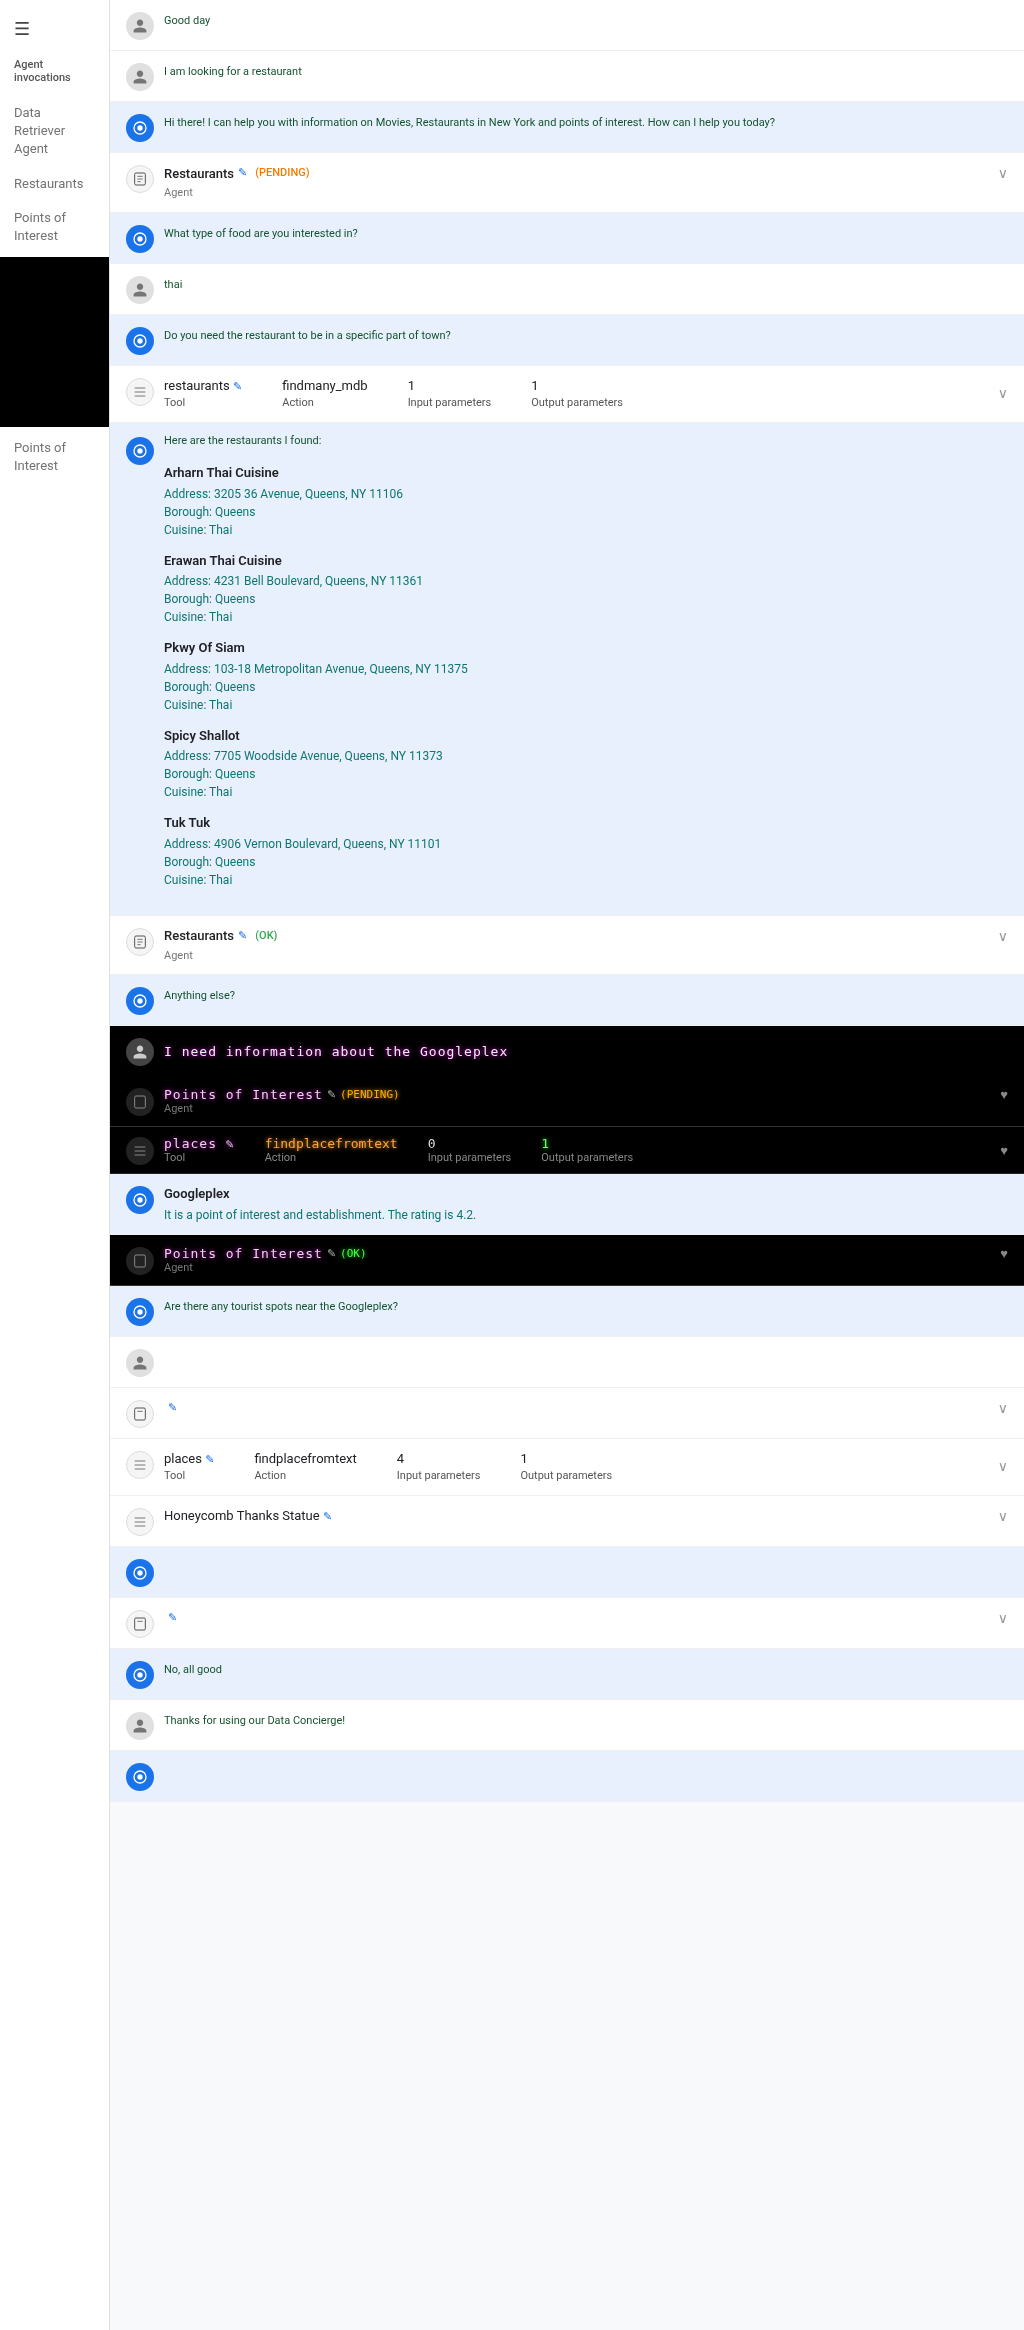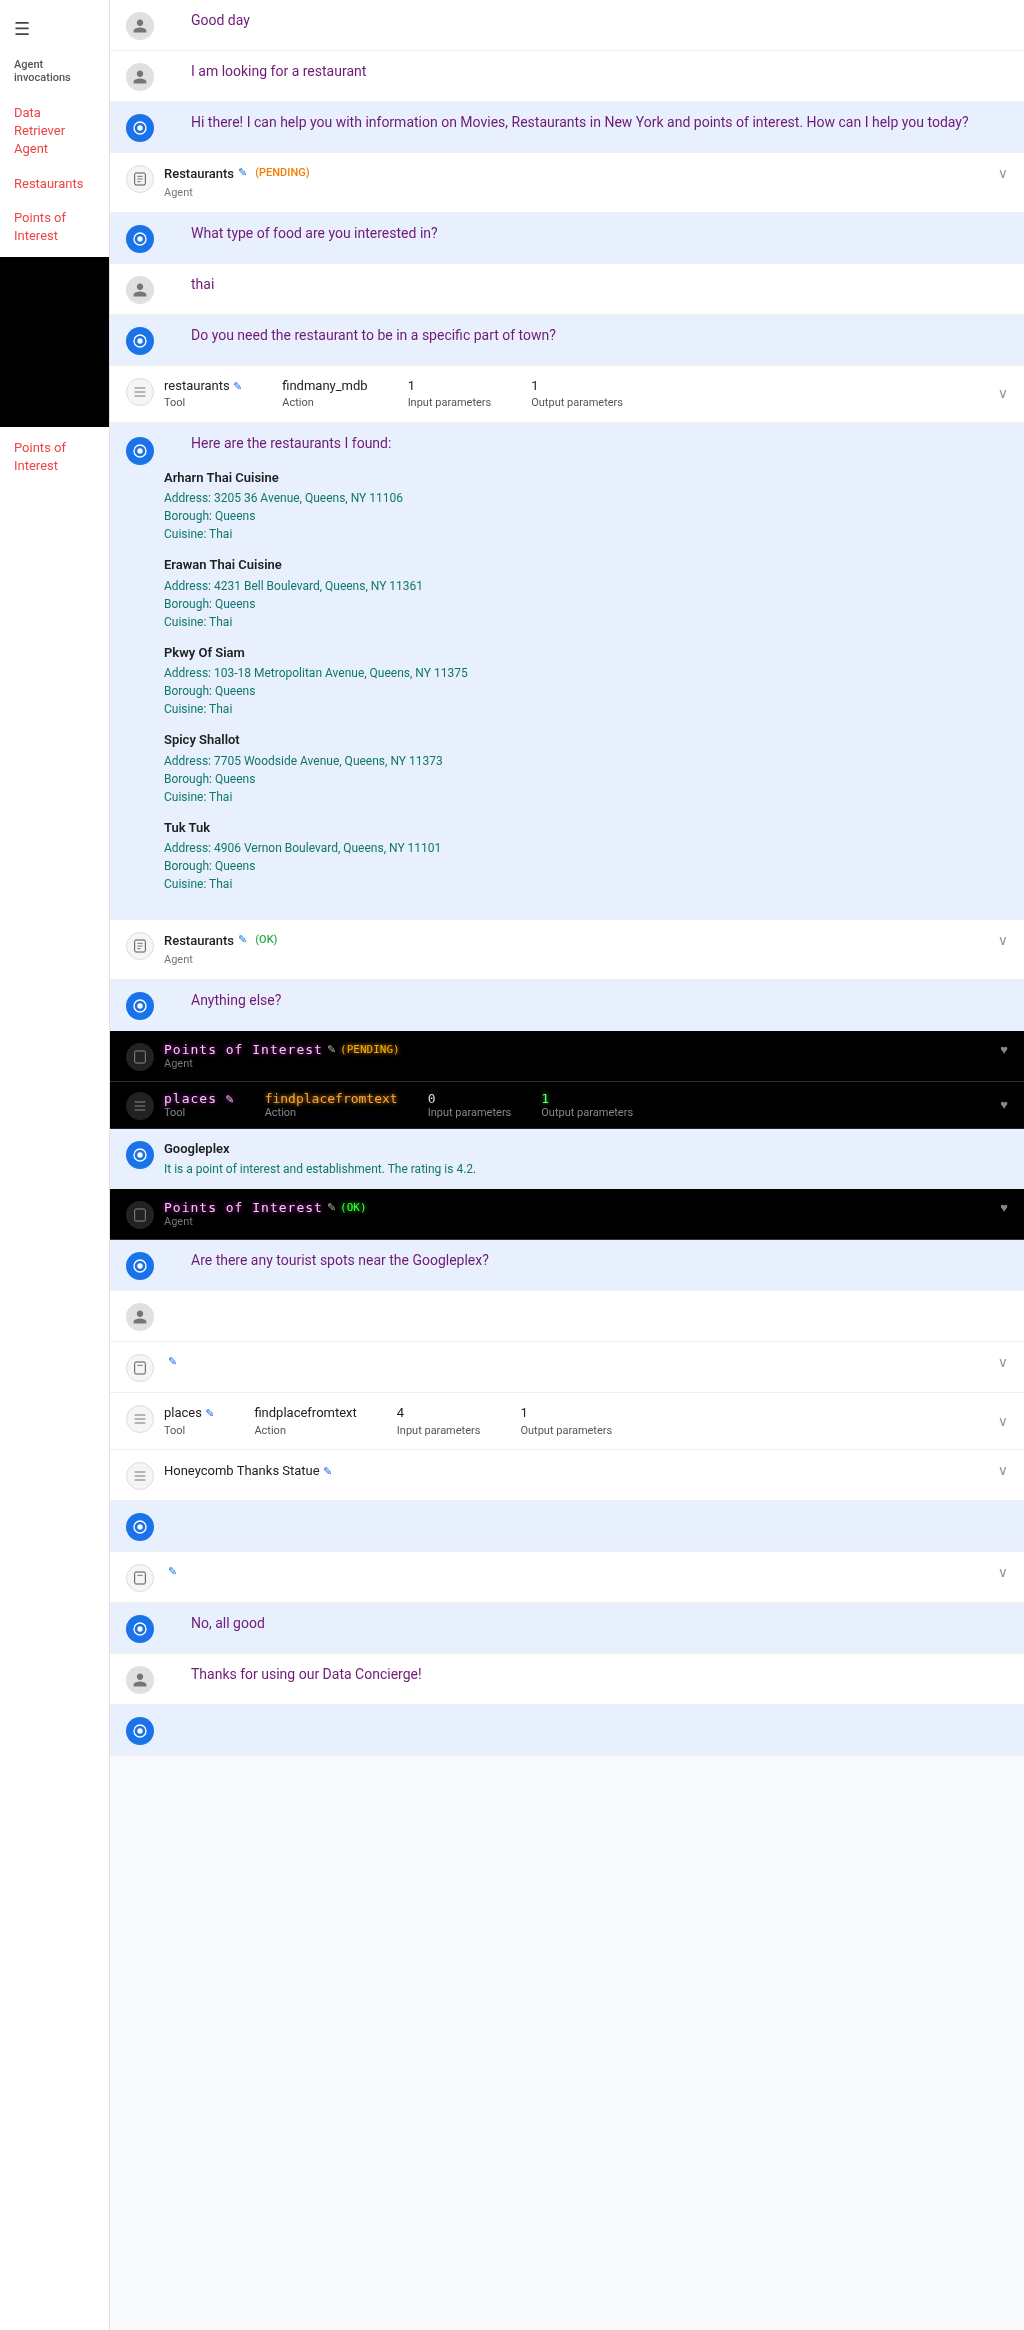--- a/index.html
+++ b/index.html
@@ -33,21 +33,21 @@
     }
     .sidebar-agent-invocations {
       padding: 4px 14px 12px;
       font-size: 11px;
       color: #555;
       font-weight: 500;
     }
     .sidebar-item {
       padding: 8px 14px;
       font-size: 13px;
-      color: #ef4444;
+      color: #737373;
       cursor: pointer;
       line-height: 1.4;
     }
 
     
     .black-block {
       background: #000;
       height: 170px;
       margin: 4px 0;
     }
@@ -101,23 +101,22 @@
       width: 16px;
       height: 16px;
     }
 
     
     .msg-content {
       flex: 1;
       line-height: 1.5;
     }
     .msg-text {
-      font-size: 14px;
-      color: #701a75;
-      margin-left: 27px;
+      font-size: 11px;
+      color: #14532d;
     }
     .msg-header {
       display: flex;
       align-items: center;
       justify-content: space-between;
     }
     .msg-title {
       font-size: 13px;
       color: #202124;
       font-weight: 500;
@@ -408,20 +407,28 @@
       <svg viewBox="0 0 24 24" fill="white">
           <circle cx="12" cy="12" r="9" fill="none" stroke="white" stroke-width="2"></circle>
           <circle cx="12" cy="12" r="4" fill="white"></circle>
         </svg>
     </div>
     <div class="msg-content">
       <span class="msg-text">Anything else?</span>
     </div>
   </div>
 
+  <div style="background:#000; display:flex; align-items:center; padding:10px 16px; gap:10px; min-height:44px;">
+    <div class="avatar" style="background:#444; width:28px; height:28px; border-radius:50%; display:flex; align-items:center; justify-content:center; flex-shrink:0;">
+      <svg viewBox="0 0 24 24" fill="#ccc" width="16" height="16">
+          <path d="M12 12c2.7 0 4.8-2.1 4.8-4.8S14.7 2.4 12 2.4 7.2 4.5 7.2 7.2 9.3 12 12 12zm0 2.4c-3.2 0-9.6 1.6-9.6 4.8v2.4h19.2v-2.4c0-3.2-6.4-4.8-9.6-4.8z"></path>
+        </svg>
+    </div>
+    <span style="color:#eee; font-size:13px; font-family: monospace; text-shadow: 0 0 4px #f0f; letter-spacing:1px;">I need information about the Googleplex</span>
+  </div>
 
   <div style="background:#000; display:flex; align-items:center; padding:10px 16px; gap:10px; min-height:48px; border-bottom:1px solid #333;">
     <div class="avatar" style="background:#222; width:28px; height:28px; border-radius:50%; display:flex; align-items:center; justify-content:center; flex-shrink:0;">
       <svg viewBox="0 0 24 24" fill="#888" width="16" height="16">
           <rect x="4" y="3" width="16" height="18" rx="2" fill="none" stroke="#888" stroke-width="1.5"></rect>
         </svg>
     </div>
     <div style="flex:1;">
       <div style="display:flex; align-items:center; justify-content:space-between;">
         <div style="display:flex; align-items:center; gap:4px;">

